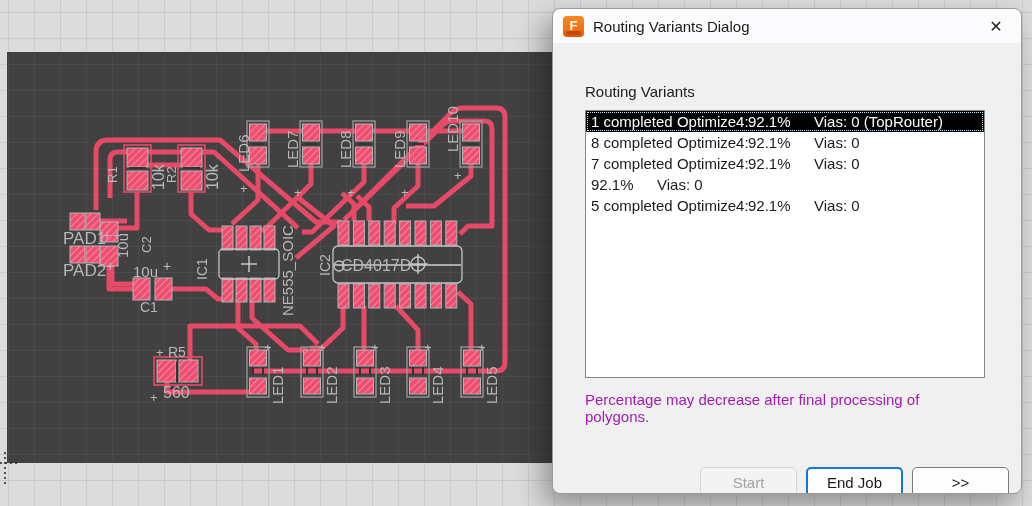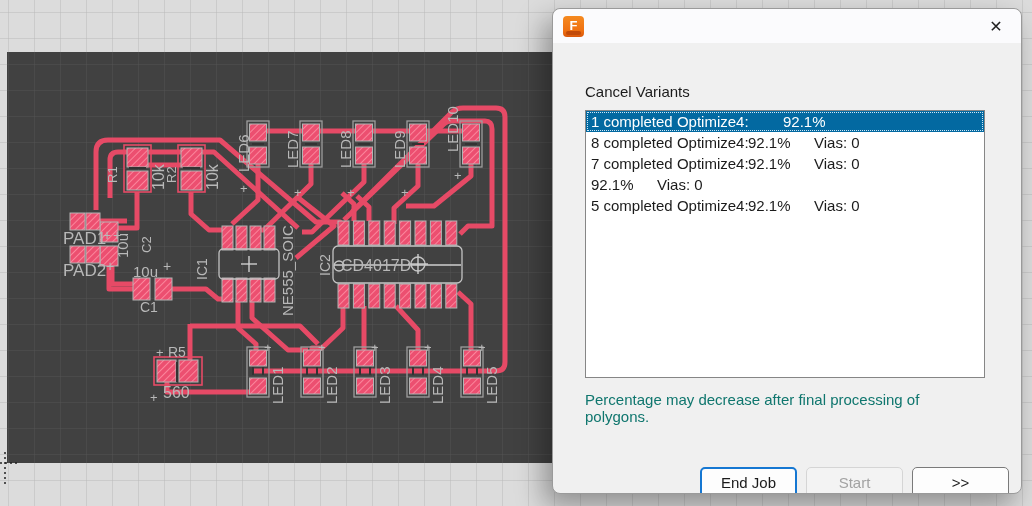--- a/index.html
+++ b/index.html
@@ -31,22 +31,22 @@
   .wtitle{font-size:15px;color:#1b1b1b;}
   .closex{margin-left:auto;font-size:16px;color:#222;width:30px;text-align:center;cursor:pointer;}
   .dbody{padding:40px 12px 0 32px;}
   .listlabel{font-size:15px;color:#1b1b1b;margin:0 24px 10px 0;}
   .listbox{background:#fff;border:1px solid #868686;height:266px;margin-right:24px;
            overflow:hidden;font-size:15px;color:#1b1b1b;}
   .vrow{display:flex;height:21px;line-height:21px;padding-left:5px;white-space:pre;}
   .vrow .c1{width:157px;}
   .vrow .c2{width:66px;}
   .vrow .c3{flex:1;}
-  .vrow.selected{background:#0369a1;color:#fff;outline:1px dotted #cfe9f7;outline-offset:-2px;gap:35px;}
-  .note{font-size:15px;color:#0f766e;margin:13px 24px 0 0;}
+  .vrow.selected{background:#000000;color:#fff;outline:1px dotted #cfe9f7;outline-offset:-2px;}
+  .note{font-size:15px;color:#a21caf;margin:13px 24px 0 0;}
   .btnrow{display:flex;justify-content:flex-end;gap:9px;margin-top:42px;}
   .btn{width:97px;height:31px;font-family:"Liberation Sans",sans-serif;font-size:15px;
        color:#1b1b1b;background:#fdfdfd;border:1px solid #7a7a7a;border-radius:5px;}
   .btn.focused{border:2px solid #1577d2;}
   .btn.disabled{background:#f3f3f3;border:1px solid #d5d5d5;color:#a3a3a3;}
 </style>
 </head>
 <body>
 
 <div class="stage">
@@ -253,32 +253,33 @@
         <text x="168" y="357" font-size="14">R5</text>
         <text x="156" y="357" font-size="13">+</text>
         <text x="163" y="398" font-size="16">560</text>
         <text x="150" y="402" font-size="13">+</text>
       </g>
   </svg>
 
   <div class="dialog">
     <div class="titlebar">
       <div class="appicon">F</div>
+      <div class="wtitle">Routing Variants Dialog</div>
       <div class="closex">✕</div>
     </div>
     <div class="dbody">
-      <div class="listlabel">Cancel Variants</div>
+      <div class="listlabel">Routing Variants</div>
       <div class="listbox" id="variant-list">
-          <div class="vrow selected"><span class="c1">1 completed Optimize4:</span><span class="c2">92.1%</span></div>
+          <div class="vrow selected"><span class="c1">1 completed Optimize4:</span><span class="c2">92.1%</span><span class="c3">Vias: 0 (TopRouter)</span></div>
           <div class="vrow"><span class="c1">8 completed Optimize4:</span><span class="c2">92.1%</span><span class="c3">Vias: 0</span></div>
           <div class="vrow"><span class="c1">7 completed Optimize4:</span><span class="c2">92.1%</span><span class="c3">Vias: 0</span></div>
           <div class="vrow"><span class="c2">92.1%</span><span class="c3">Vias: 0</span></div>
           <div class="vrow"><span class="c1">5 completed Optimize4:</span><span class="c2">92.1%</span><span class="c3">Vias: 0</span></div>
         </div>
       <div class="note">Percentage may decrease after final processing of polygons.</div>
       <div class="btnrow">
+        <button class="btn disabled">Start</button>
         <button class="btn focused">End Job</button>
-        <button class="btn disabled">Start</button>
         <button class="btn">&gt;&gt;</button>
       </div>
     </div>
   </div>
 </div>
 
 </body></html>

